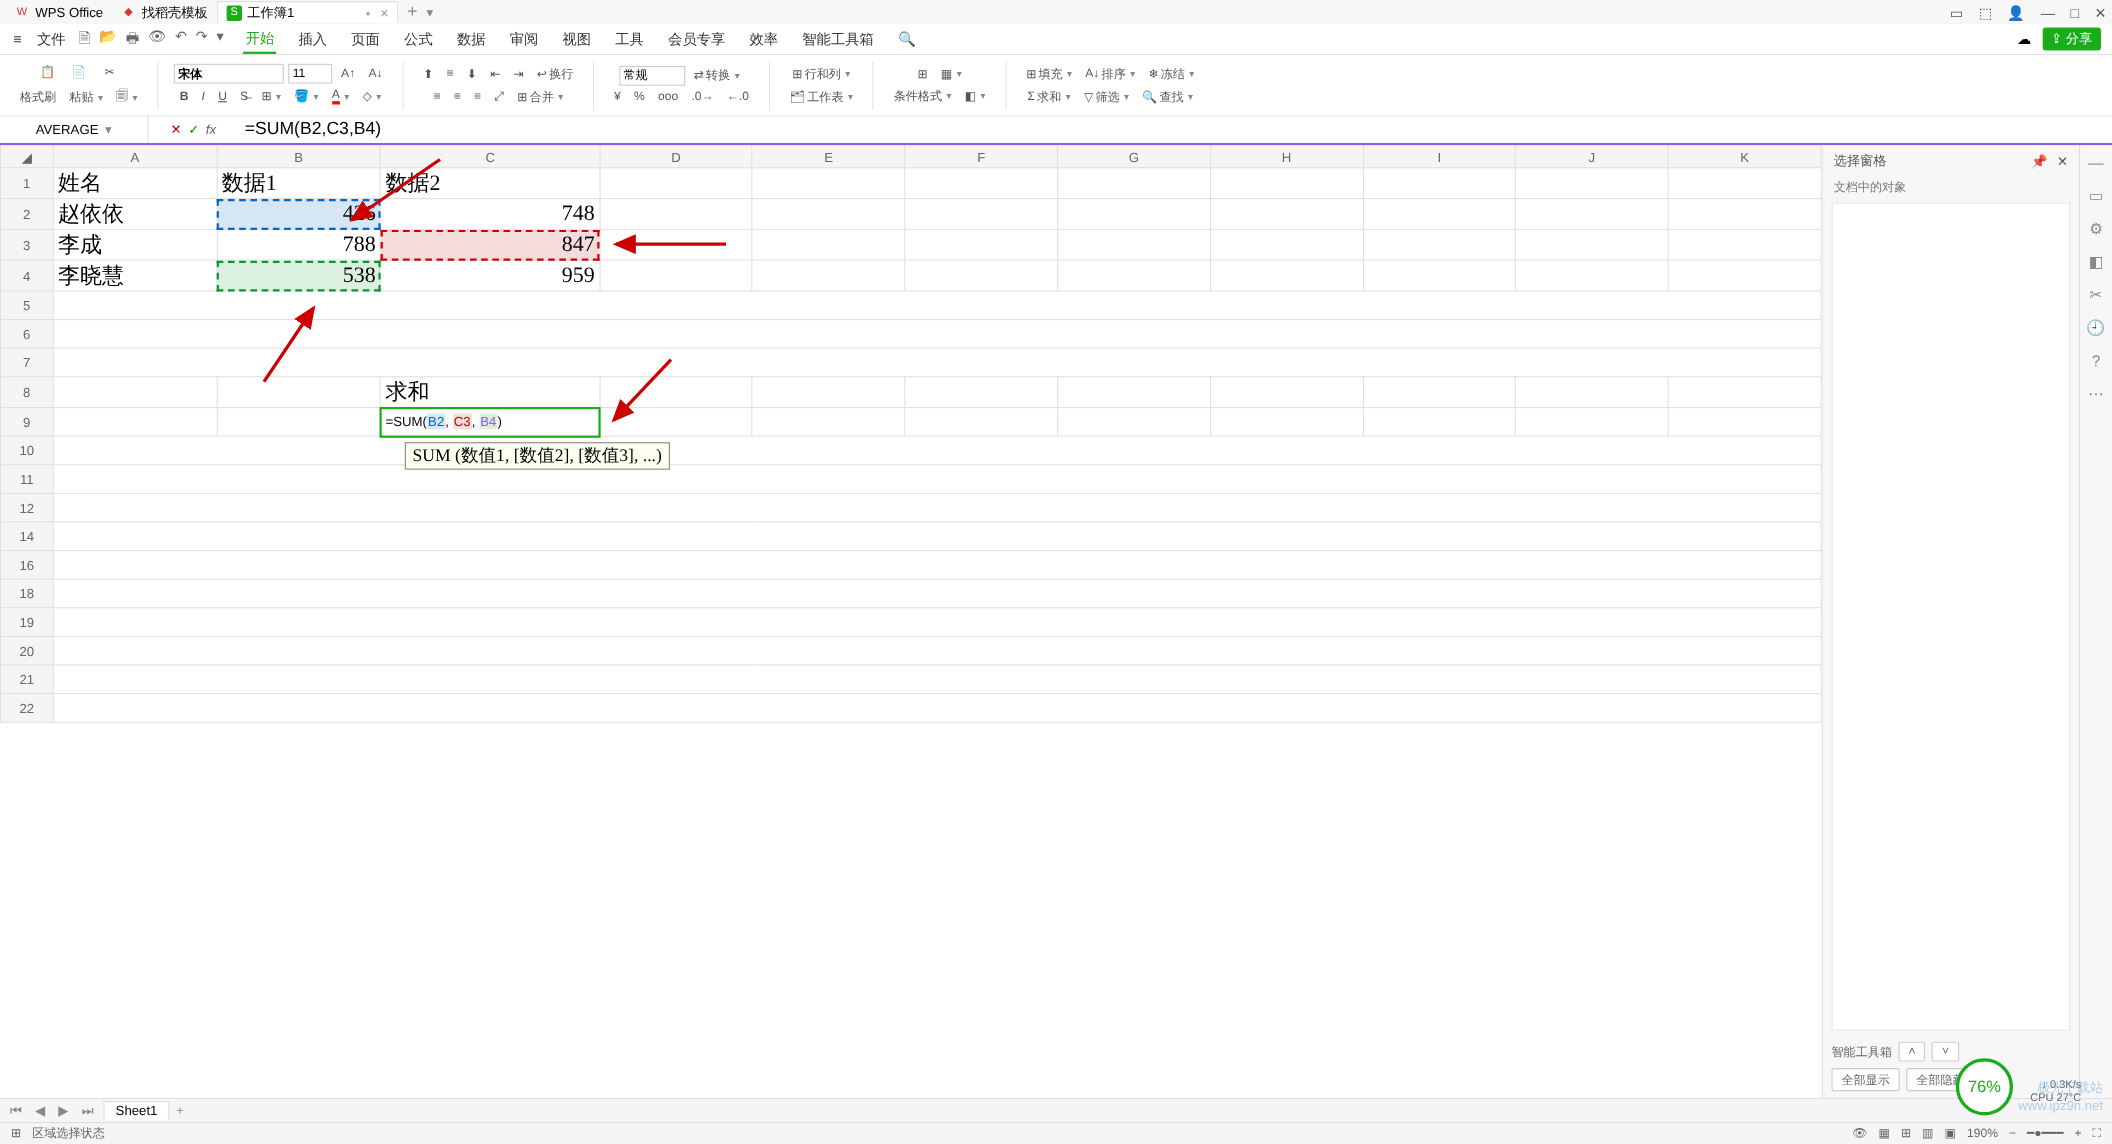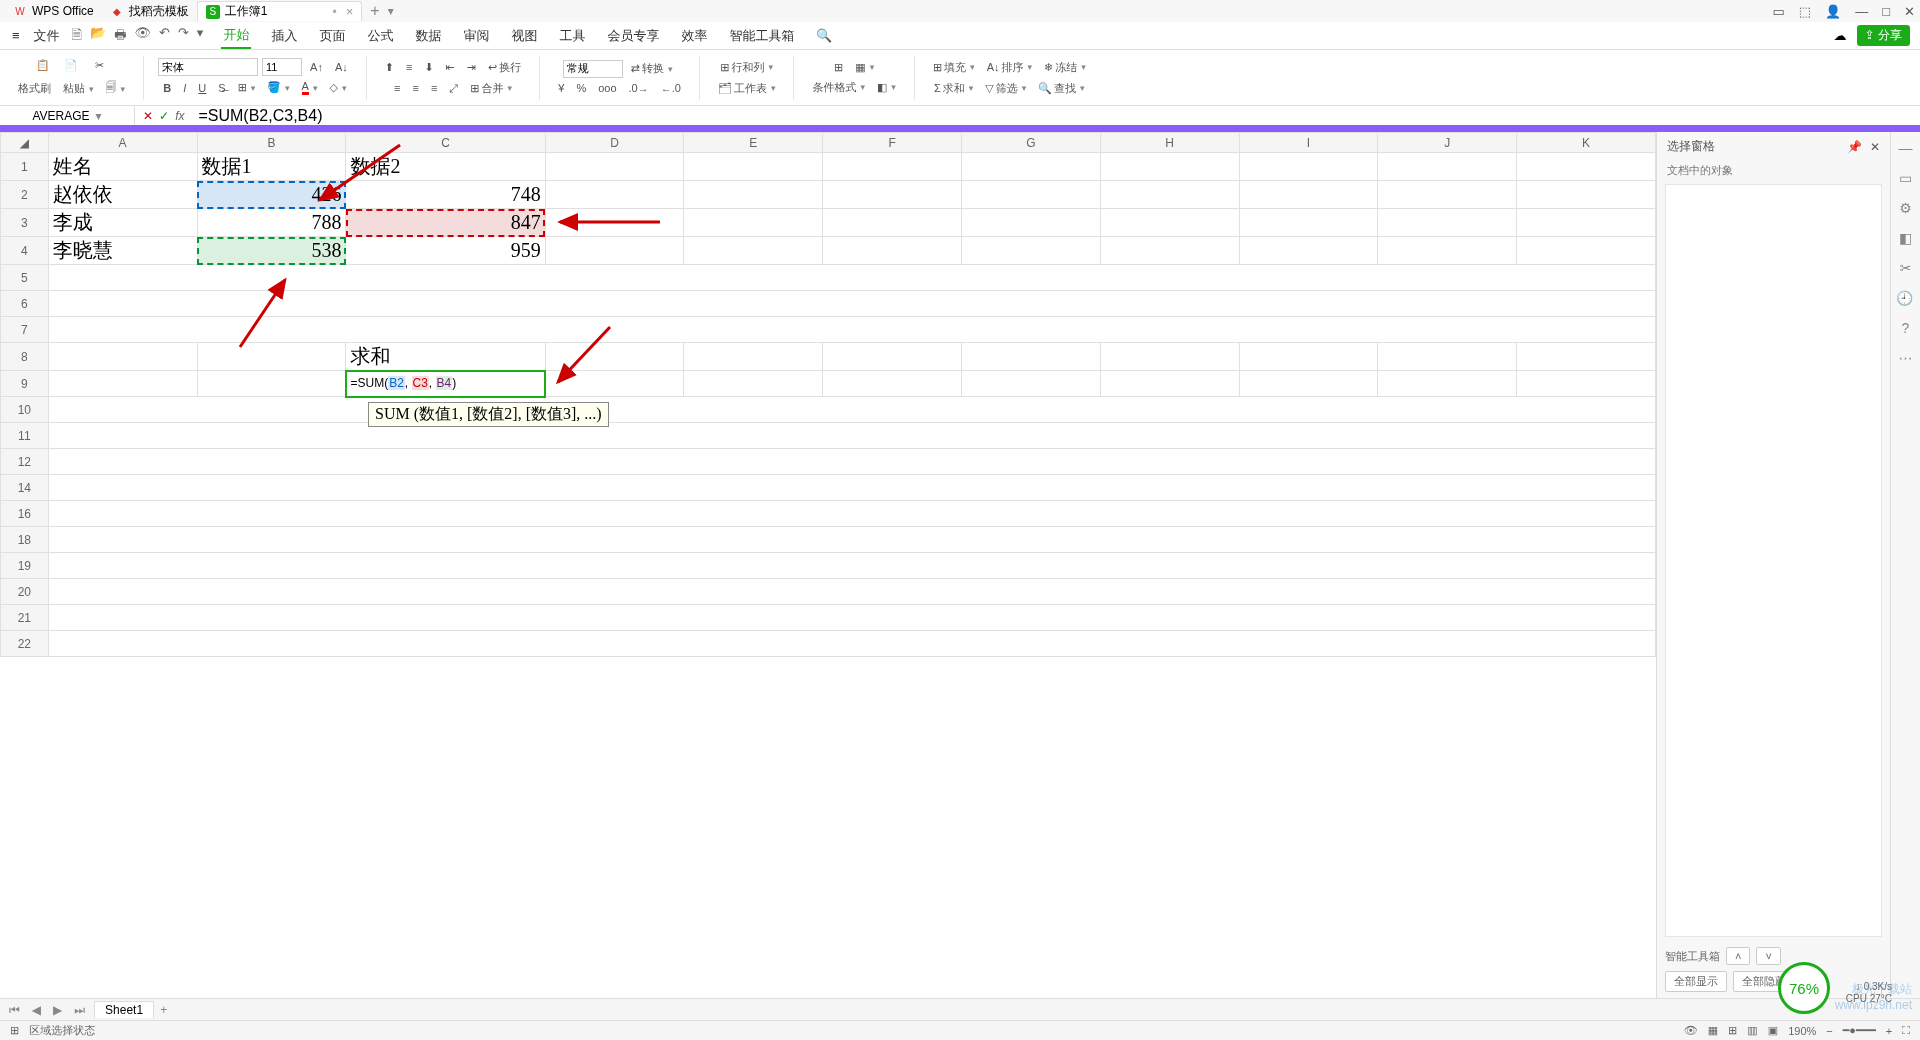--- a/index.html
+++ b/index.html
@@ -29,21 +29,21 @@
 .ribbon { height:56px; background:#fff; display:flex; align-items:center; padding:2px 10px; font-size:11px; color:#555; gap:6px; border-bottom:1px solid #e0e0e0; }
 .grp { display:flex; flex-direction:column; align-items:center; gap:2px; padding:0 4px; }
 .grp-row { display:flex; align-items:center; gap:4px; }
 .vdiv { width:1px; height:44px; background:#e5e5e5; margin:0 4px; }
 .rb { cursor:pointer; padding:2px 4px; display:flex; align-items:center; gap:2px; white-space:nowrap; }
 .icn { width:16px; height:16px; display:inline-flex; align-items:center; justify-content:center; }
 .dd::after { content:"▾"; font-size:9px; color:#888; margin-left:2px; }
 input.combo { border:1px solid #ccc; font-size:11px; padding:1px 3px; height:18px; }
 
 
-.fbar { height:26px; background:#fff; display:flex; align-items:center; border-bottom:7px solid #8b5cf6; font-size:12px; }
+.fbar { height:26px; background:#fff; display:flex; align-items:center; border-bottom:2px solid #8b5cf6; font-size:12px;gap:12px; }
 .namebox { width:135px; border-right:1px solid #ddd; display:flex; align-items:center; justify-content:center; gap:6px; height:100%; }
 .fbicons { display:flex; gap:6px; padding:0 8px; color:#666; }
 .fbicons span { cursor:pointer; }
 .formula-input { flex:1; padding:0 6px; font-size:16px; border:none; outline:none; }
 
 
 .sheet-wrap { position:relative; display:flex; height:calc(100% - 22px - 28px - 56px - 26px - 22px - 20px); }
 .grid-area { flex:1; background:#fff; position:relative; overflow:hidden; }
 .right-pane { width:234px; background:#f7f7f7; border-left:1px solid #ddd; display:flex; flex-direction:column; }
 .side-tools { width:30px; background:#f7f7f7; border-left:1px solid #ddd; display:flex; flex-direction:column; align-items:center; gap:14px; padding-top:8px; color:#888; font-size:14px; }
@@ -62,21 +62,21 @@
 .ants-blue { outline:2px dashed #0066cc; outline-offset:-2px; background:#d6e6f5 !important; }
 .ants-red  { outline:2px dashed #cc0000; outline-offset:-2px; background:#f5dcdc !important; }
 .ants-grn  { outline:2px dashed #009933; outline-offset:-2px; background:#dcf0e0 !important; }
 .sel-cell  { outline:2px solid #1aad19; outline-offset:-1px; }
 
 
 .editing { font-size:18px; font-family:Consolas,"Courier New"; white-space:nowrap; }
 .editing .paren { color:#000; }
 .editing .ref1 { color:#0066cc; background:#d6e6f5; padding:0 1px; }
 .editing .ref2 { color:#cc0000; background:#f5dcdc; padding:0 1px; }
-.editing .ref3 { color:#701a75; background:#dcf0e0; padding:0 1px; }
+.editing .ref3 { color:#8b5cf6; background:#dcf0e0; padding:0 1px; }
 
 .tooltip-box { position:absolute; border:1px solid #888; background:#fffff0; font-size:16px; padding:1px 6px; font-family:"宋体"; }
 
 
 .arrow { position:absolute; pointer-events:none; }
 
 
 .rp-head { font-size:12px; padding:6px 10px; display:flex; align-items:center; color:#555; }
 .rp-head .rp-close { margin-left:auto; display:flex; gap:8px; }
 .rp-body { flex:1; background:#fff; margin:4px 8px; border:1px solid #e5e5e5; }
@@ -174,21 +174,21 @@
       </div>
     <div class="grp-row">
         <span class="rb">格式刷</span>
       <span class="rb dd">粘贴</span>
       <span class="rb dd">🗐</span>
       </div>
   </div>
   <div class="vdiv"></div>
   <div class="grp">
     <div class="grp-row">
-      <input class="combo dd" style="width: 100px;" value="宋体">
+      <input class="combo dd" style="width: 100px; font-weight: bold;" value="宋体">
       <input class="combo dd" style="width: 40px;" value="11">
       <span class="rb">A↑</span>
       <span class="rb">A↓</span>
     </div>
     <div class="grp-row">
       <span class="rb">
           <b>B</b>
         </span>
       <span class="rb">
           <i>I</i>

